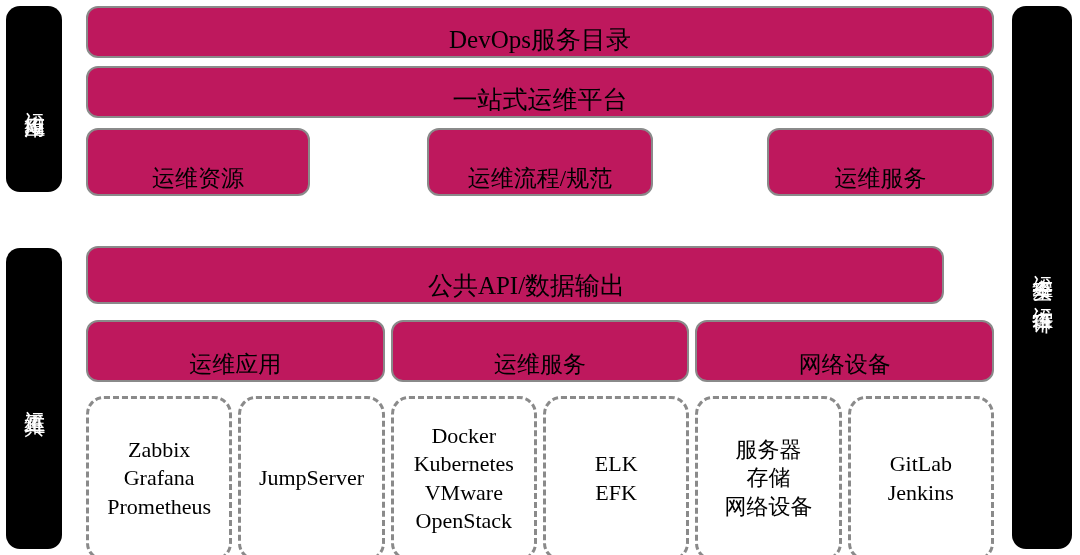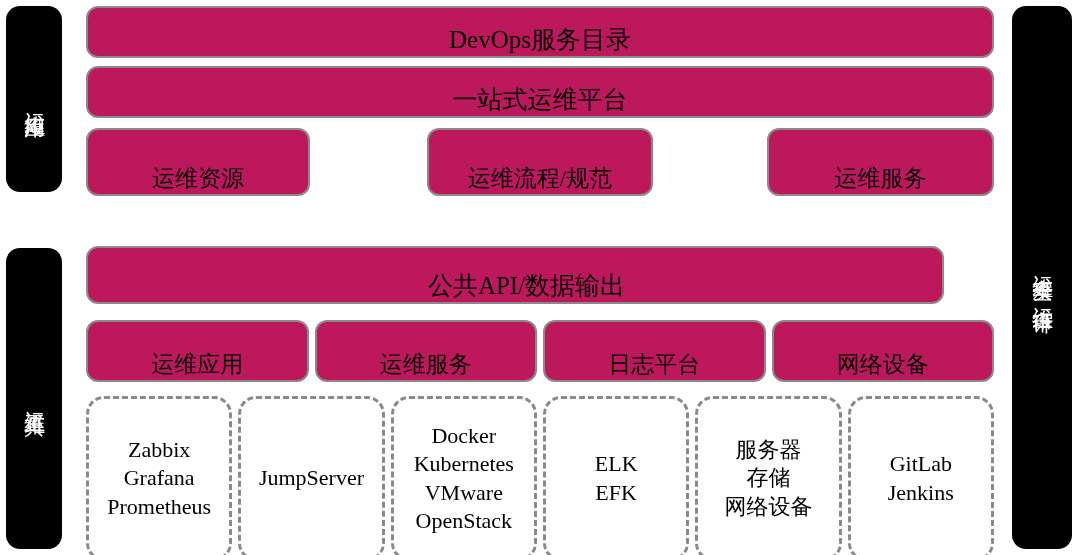--- a/index.html
+++ b/index.html
@@ -157,23 +157,20 @@
   </div>
 
   <div id="tool-cat-row">
     <div class="sbox">
       <span>运维应用</span>
     </div>
     <div class="sbox">
       <span>运维服务</span>
     </div>
     <div class="sbox">
-      <span>日志平台</span>
-    </div>
-    <div class="sbox">
       <span>网络设备</span>
     </div>
   </div>
 
   <div id="vendor-row">
     <div class="dbox">Zabbix
 Grafana
 Prometheus</div>
     <div class="dbox">JumpServer</div>
     <div class="dbox">Docker

